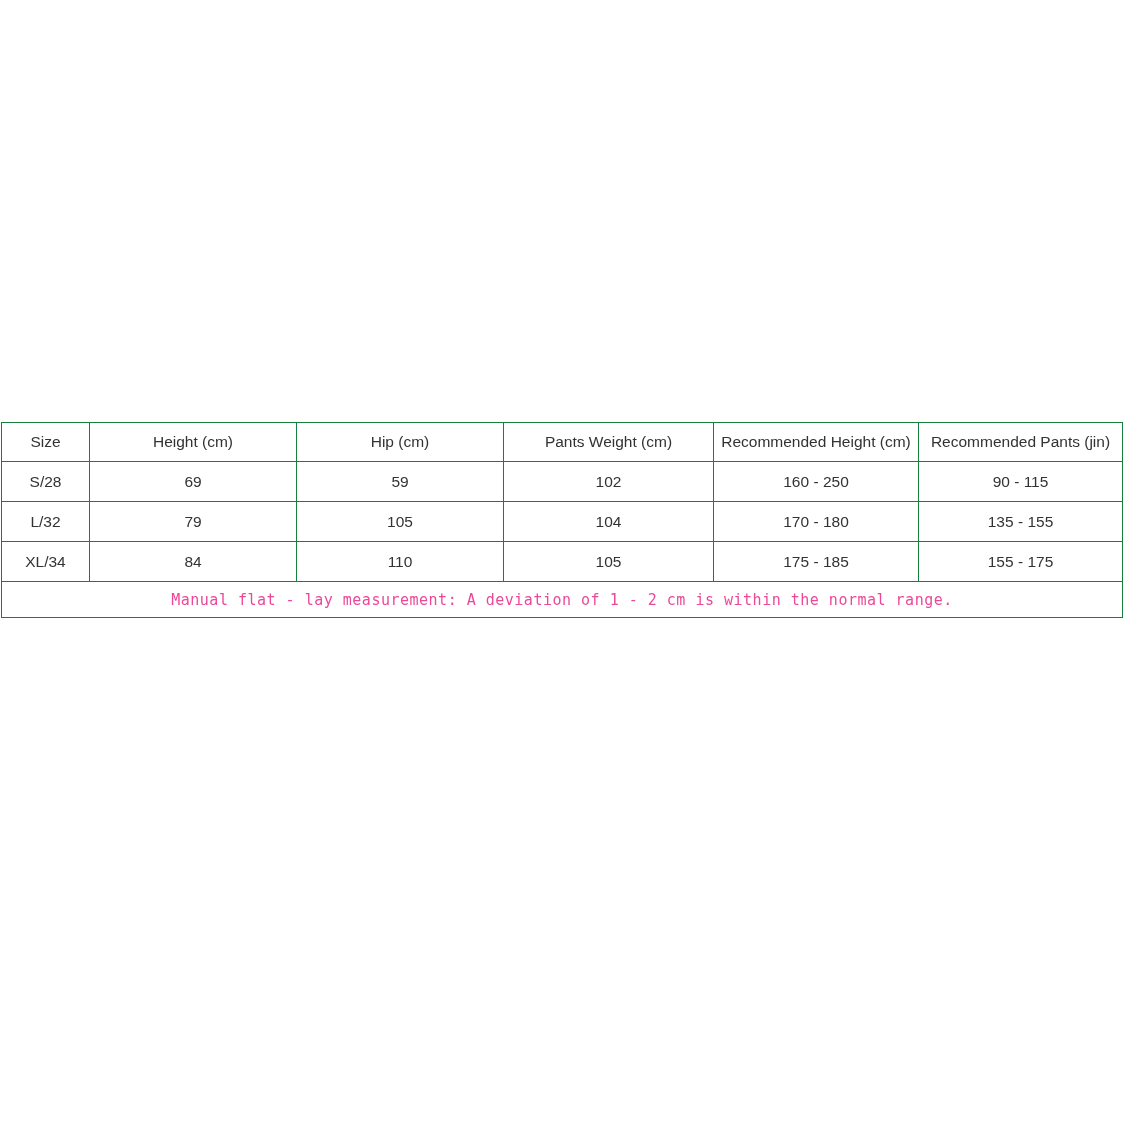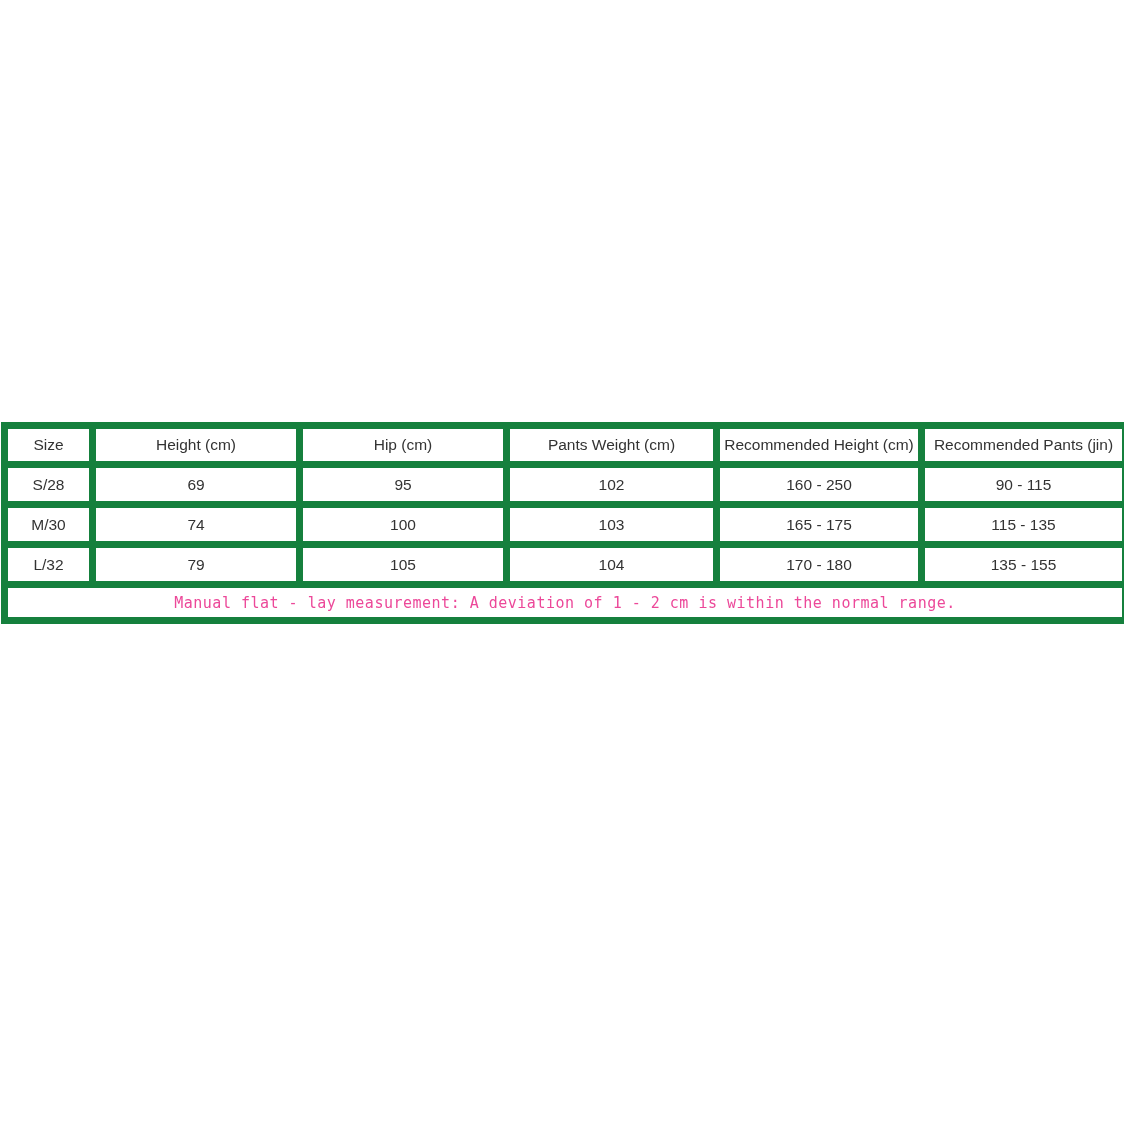--- a/index.html
+++ b/index.html
@@ -20,21 +20,21 @@
     width: 1121px;
     border-collapse: collapse;
     table-layout: fixed;
     font-family: "Liberation Sans", sans-serif;
     font-size: 15.5px;
     color: #333333;
     background: #ffffff;
   }
   table.size-chart th,
   table.size-chart td {
-    border: 7px solid #15803d;
+    border: 1px solid #15803d;
     text-align: center;
     vertical-align: middle;
     padding: 0;
     font-weight: normal;
     overflow: hidden;
     white-space: nowrap;
   }
   tr.header-row { height: 39px; }
   tr.data-row   { height: 40px; }
   tr.note-row   { height: 36px; }
@@ -70,38 +70,38 @@
       <th>Hip (cm)</th>
       <th>Pants Weight (cm)</th>
       <th>Recommended Height (cm)</th>
       <th>Recommended Pants (jin)</th>
     </tr>
   </thead>
   <tbody>
     <tr class="data-row">
       <td>S/28</td>
       <td>69</td>
-      <td>95</td>
+      <td>59</td>
       <td>102</td>
       <td>160 - 250</td>
       <td>90 - 115</td>
-    </tr>
-    <tr class="data-row">
-      <td>M/30</td>
-      <td>74</td>
-      <td>100</td>
-      <td>103</td>
-      <td>165 - 175</td>
-      <td>115 - 135</td>
     </tr>
     <tr class="data-row">
       <td>L/32</td>
       <td>79</td>
       <td>105</td>
       <td>104</td>
       <td>170 - 180</td>
       <td>135 - 155</td>
     </tr>
+    <tr class="data-row">
+      <td>XL/34</td>
+      <td>84</td>
+      <td>110</td>
+      <td>105</td>
+      <td>175 - 185</td>
+      <td>155 - 175</td>
+    </tr>
     <tr class="note-row">
       <td class="note-cell" colspan="6">Manual flat - lay measurement: A deviation of 1 - 2 cm is within the normal range.</td>
     </tr>
   </tbody>
 </table>
 
 </body></html>

